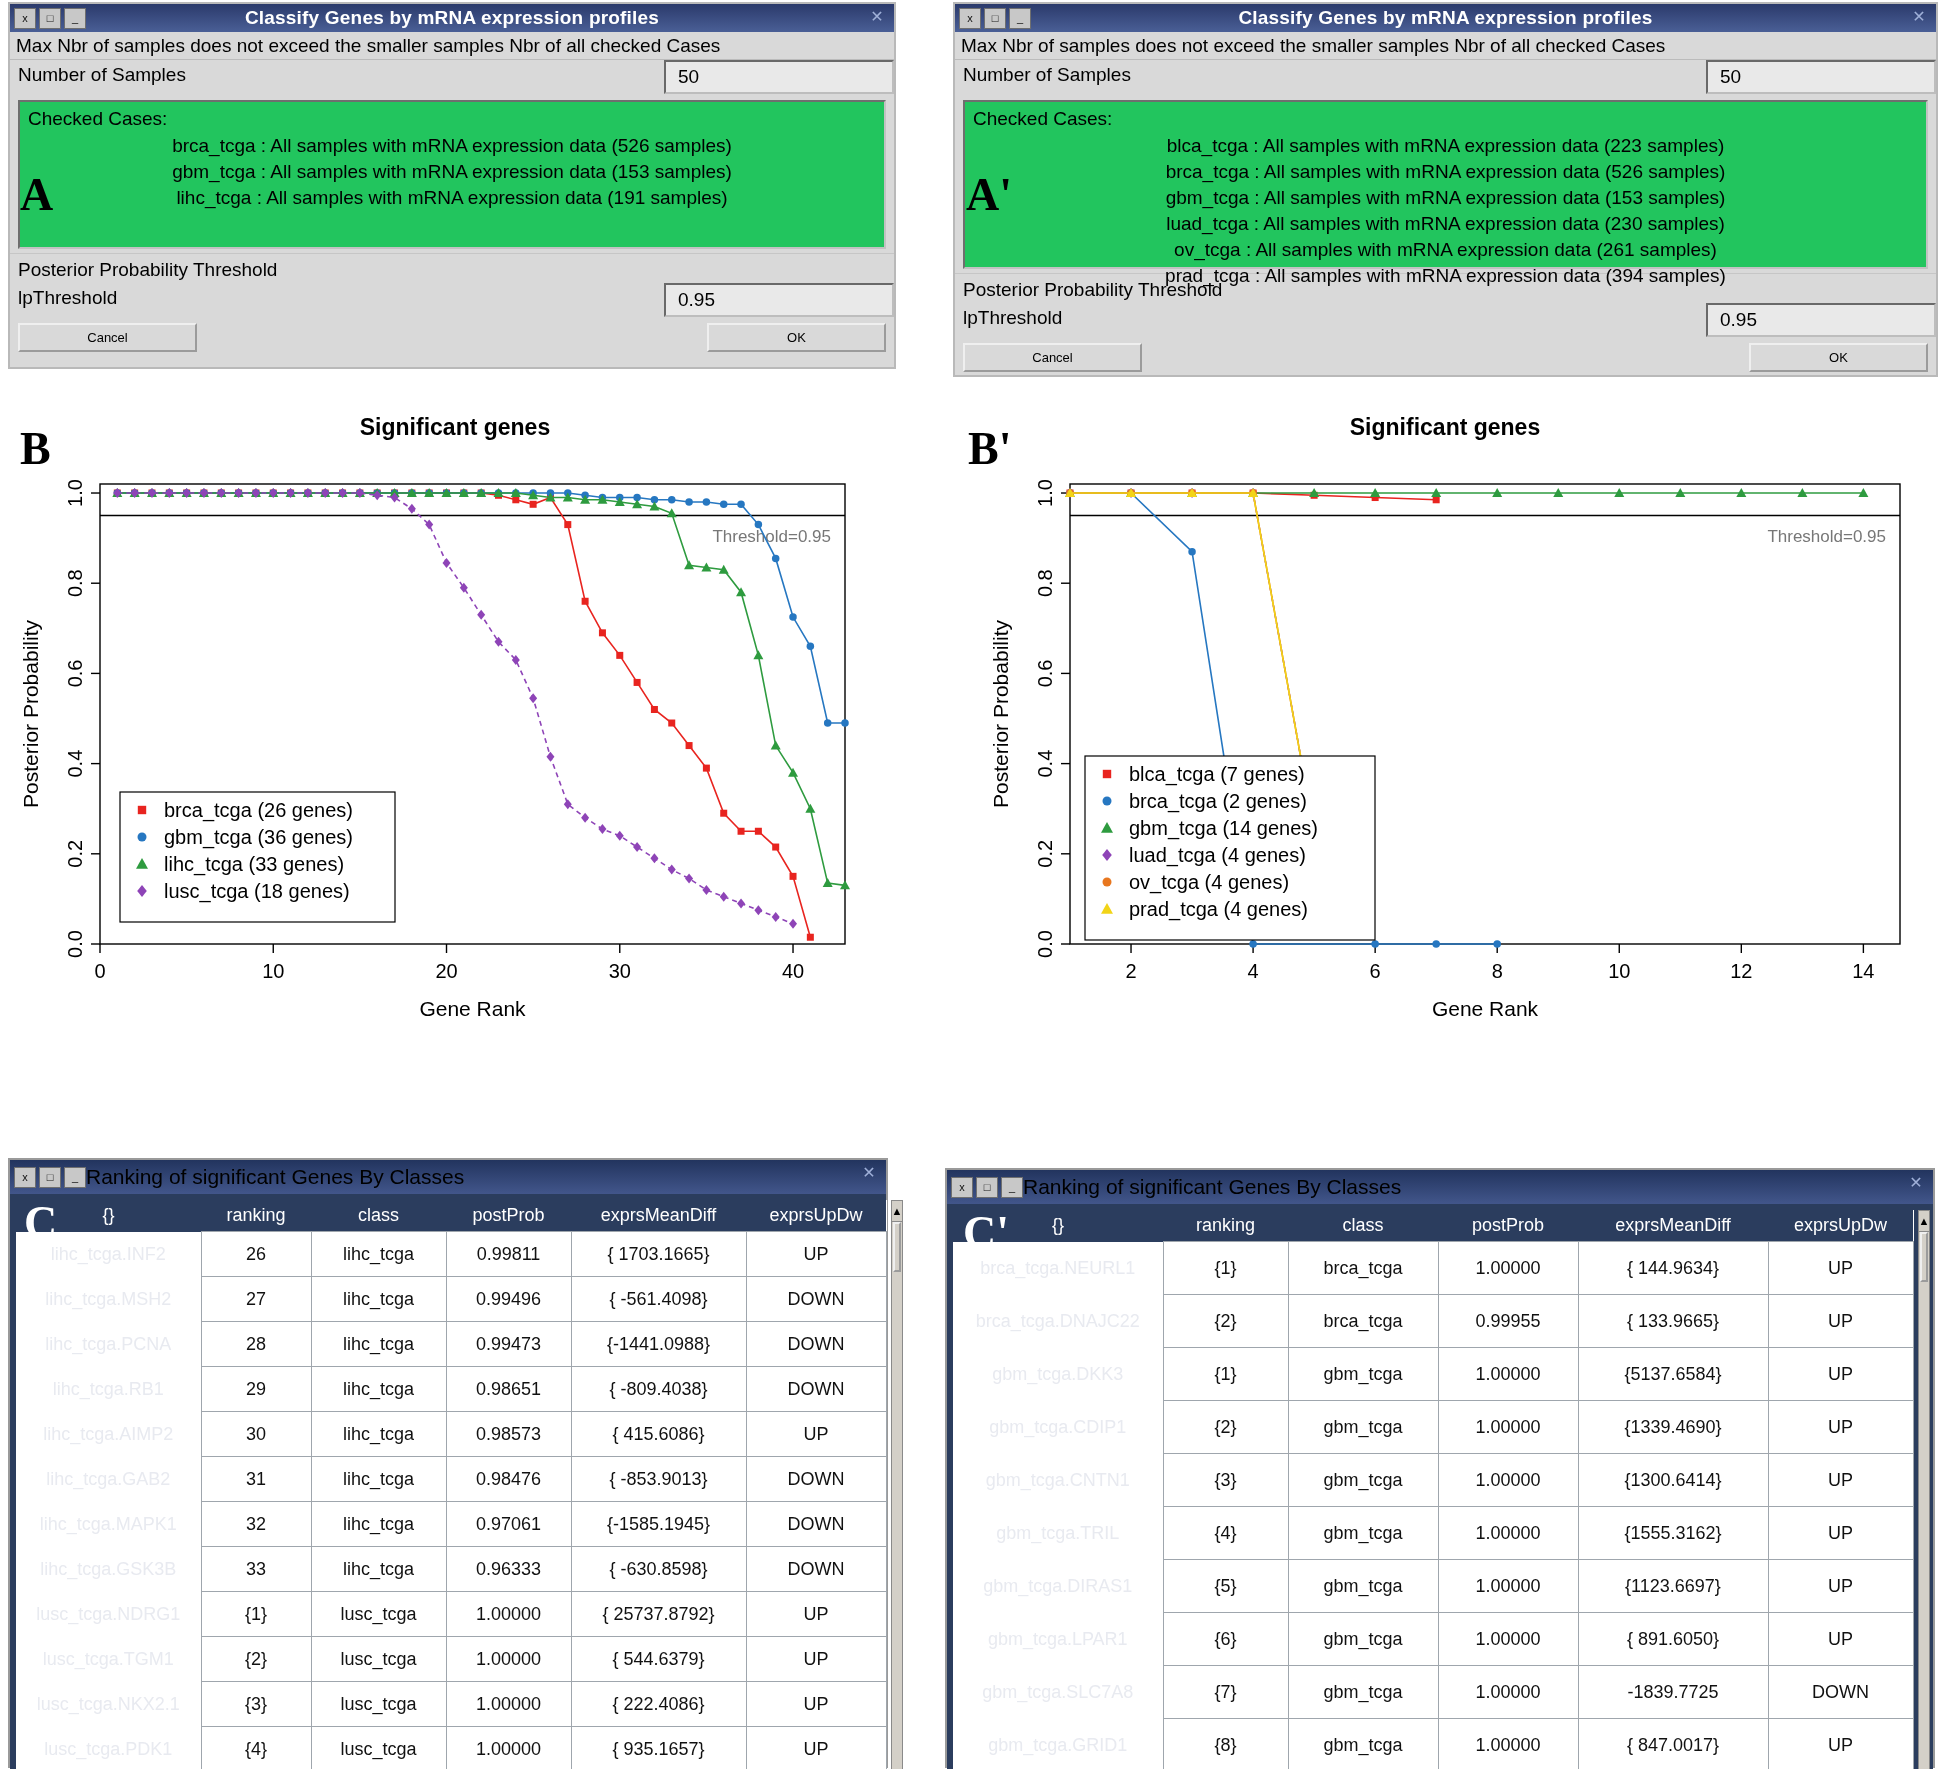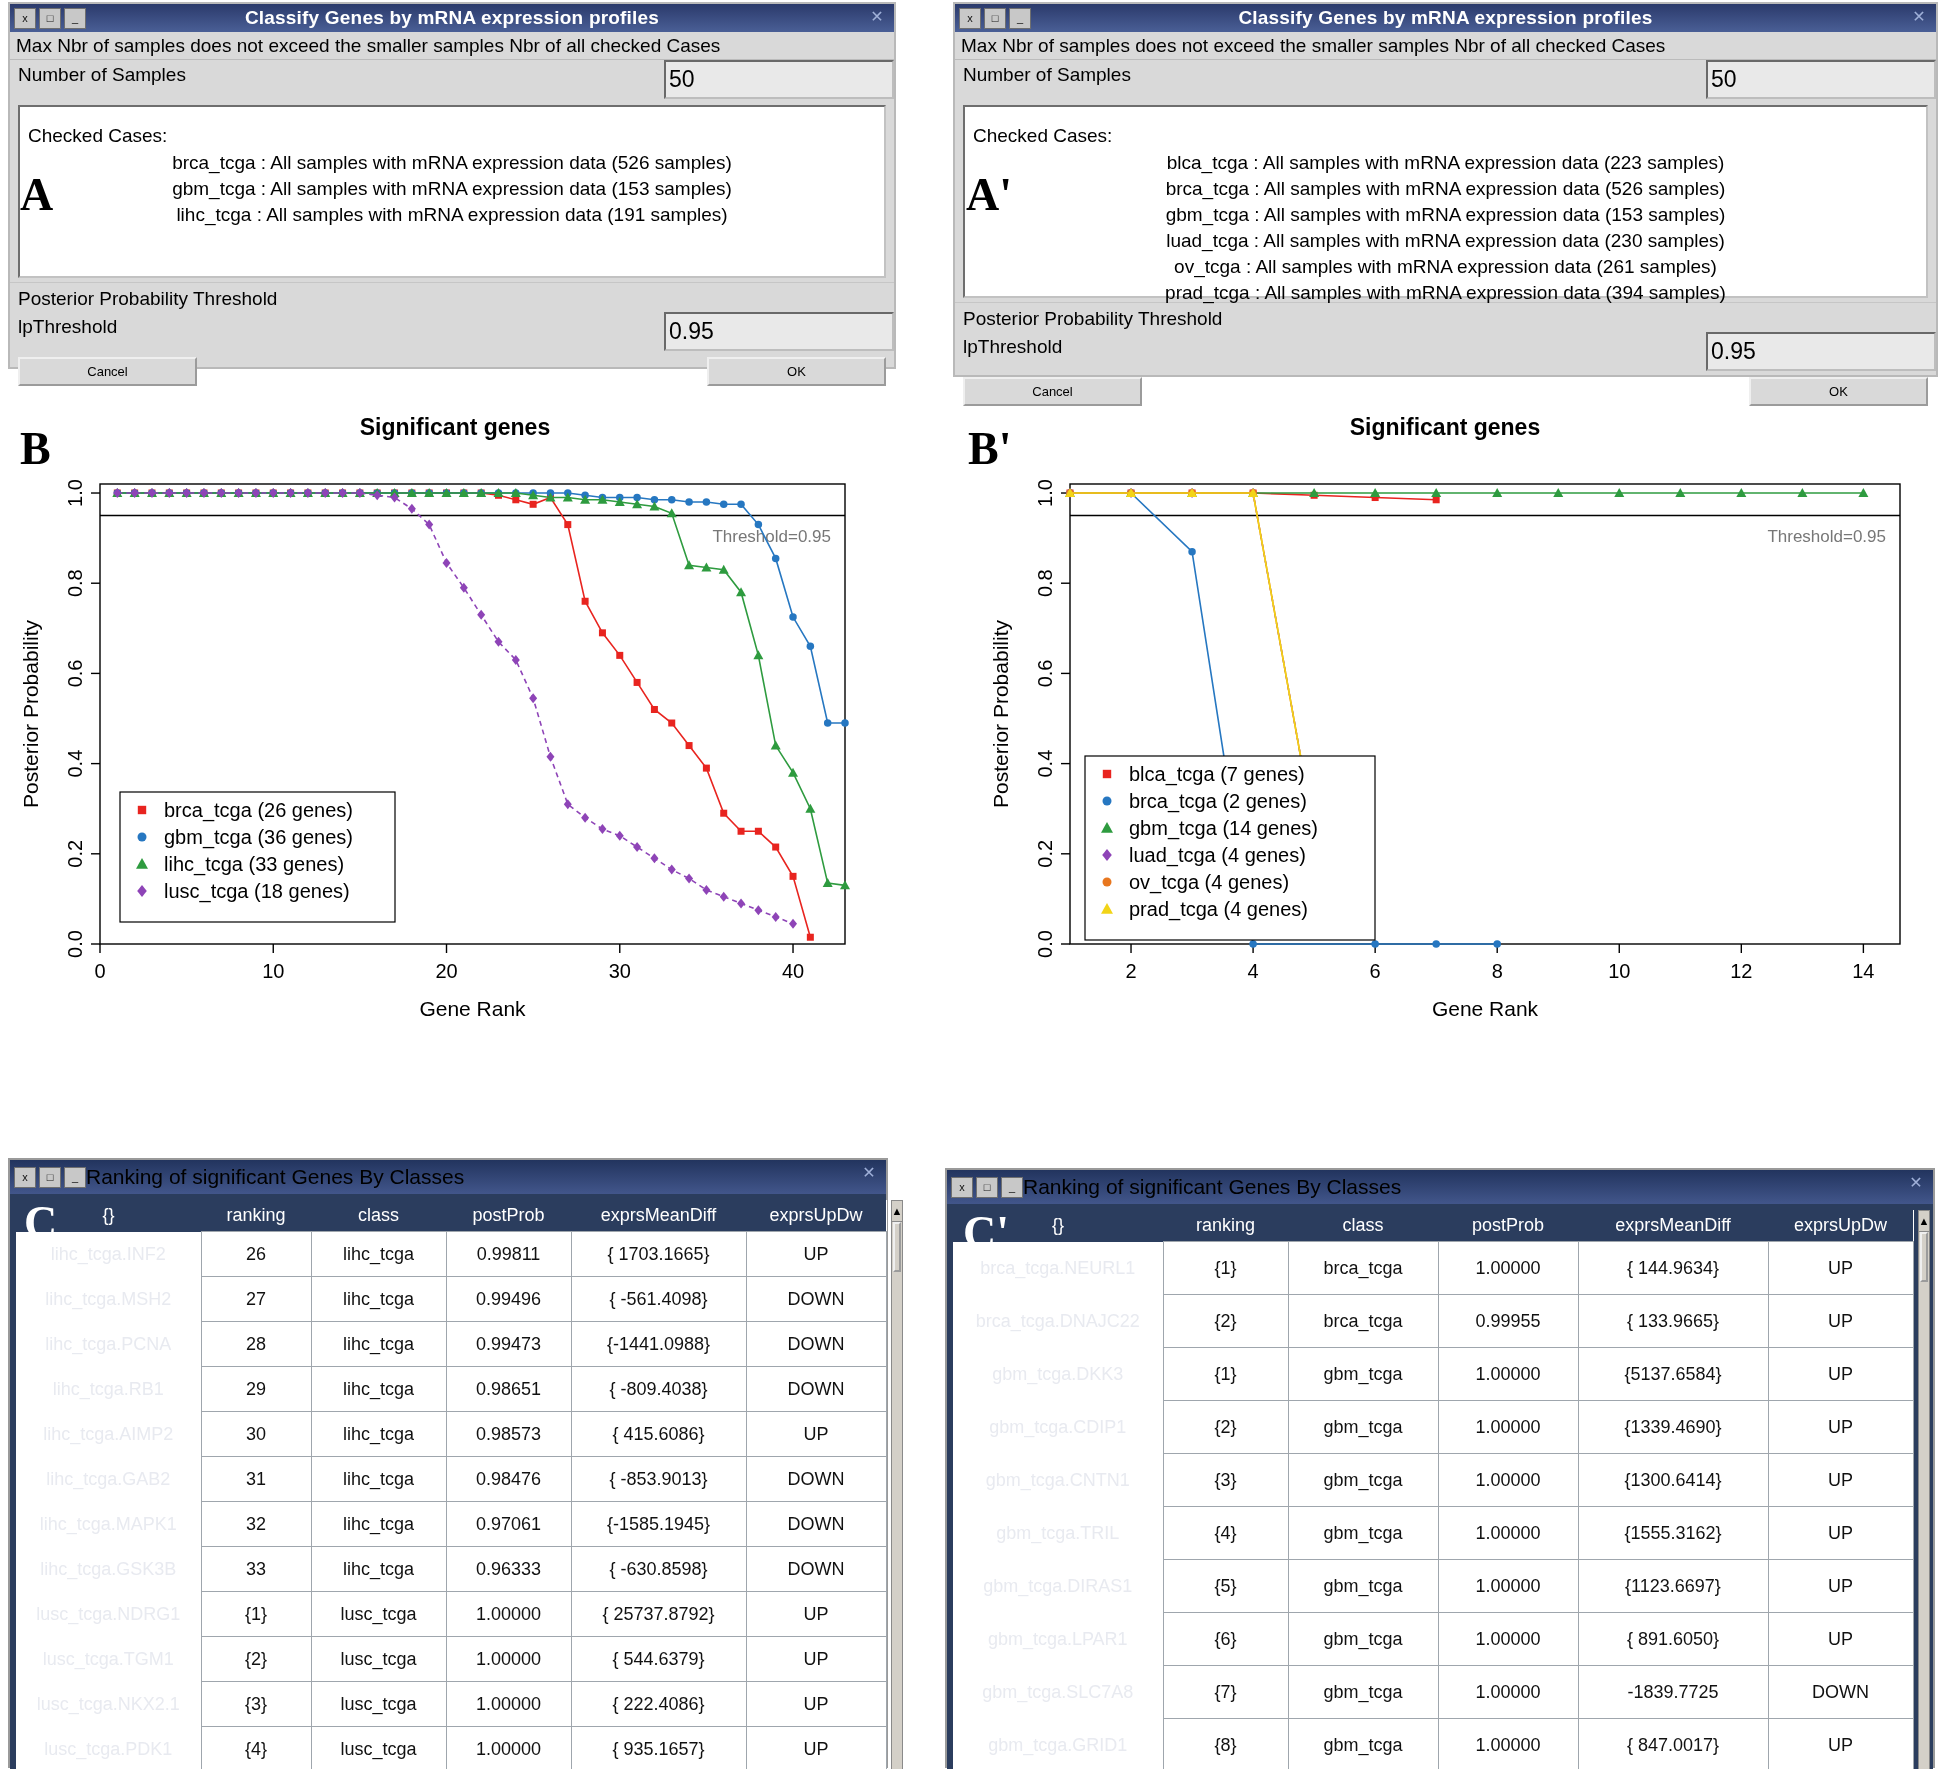--- a/index.html
+++ b/index.html
@@ -10,22 +10,22 @@
   .win{border:2px solid #b9b9b9;background:#d9d9d9;box-sizing:border-box;}
   .titlebar{height:28px;background:linear-gradient(#2b3a6b,#4a5f96);position:relative;display:flex;align-items:center;}
   .titlebar .tb-title{position:absolute;left:0;right:0;text-align:center;color:#ffffff;font-size:19px;font-weight:bold;letter-spacing:.2px;}
   .tb-btns{display:flex;gap:3px;margin-left:4px;z-index:2;}
   .tb-btn{width:20px;height:19px;background:#c8c8c8;border:1px solid #6f6f6f;display:flex;align-items:center;justify-content:center;font-size:11px;color:#111;line-height:1;}
   .tb-right{position:absolute;right:6px;top:3px;width:22px;height:22px;z-index:2;color:#9fb0d8;font-size:16px;text-align:center;}
   .winbody{padding:0;}
   .row-note{font-size:19px;padding:3px 20px 2px 6px;color:#000;}
   .field-row{display:flex;align-items:stretch;border-top:1px solid #bbb;}
   .field-label{flex:1;font-size:19px;padding:4px 8px;background:#d9d9d9;}
-  .field-value{width:230px;background:#e9e9e9;border:2px inset #bdbdbd;font-size:23px;padding:4px 3px;box-sizing:border-box;}
-  .checked-box{margin:6px 8px 4px 8px;border:2px inset #c2c2c2;background:#ffffff;padding:17px 6px;}
+  .field-value{width:230px;background:#e9e9e9;border:2px inset #bdbdbd;font-size:19px;padding:4px 12px;box-sizing:border-box;}
+  .checked-box{margin:6px 8px 4px 8px;border:2px inset #c2c2c2;background:#22c55e;padding:5px 6px;}
   .checked-title{font-size:19px;padding:1px 2px 3px 2px;}
   .case-line{font-size:19px;padding:2px 2px;text-align:center;}
   .sect-label{font-size:19px;padding:5px 8px 2px 8px;border-top:1px solid #c6c6c6;}
   .btn-row{display:flex;justify-content:space-between;padding:6px 8px 8px 8px;}
   .dlg-btn{min-width:155px;font-size:13px;padding:5px 10px;background:#d9d9d9;border:2px outset #efefef;text-align:center;}
 
   .big-letter{position:absolute;font-size:46px;font-weight:bold;color:#000;font-family:"Liberation Serif",serif;}
 
   
   .chart-title{text-align:center;font-size:23px;font-weight:bold;}

